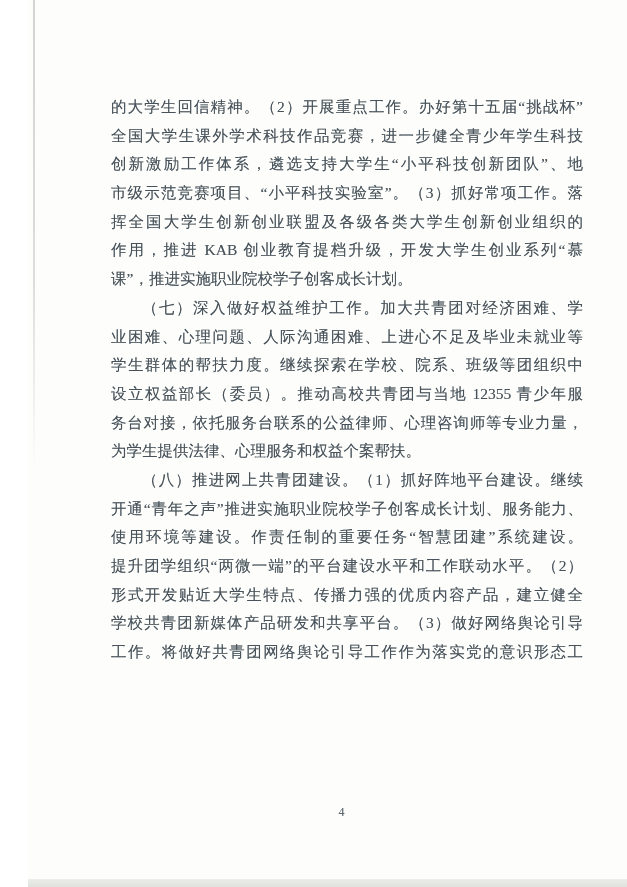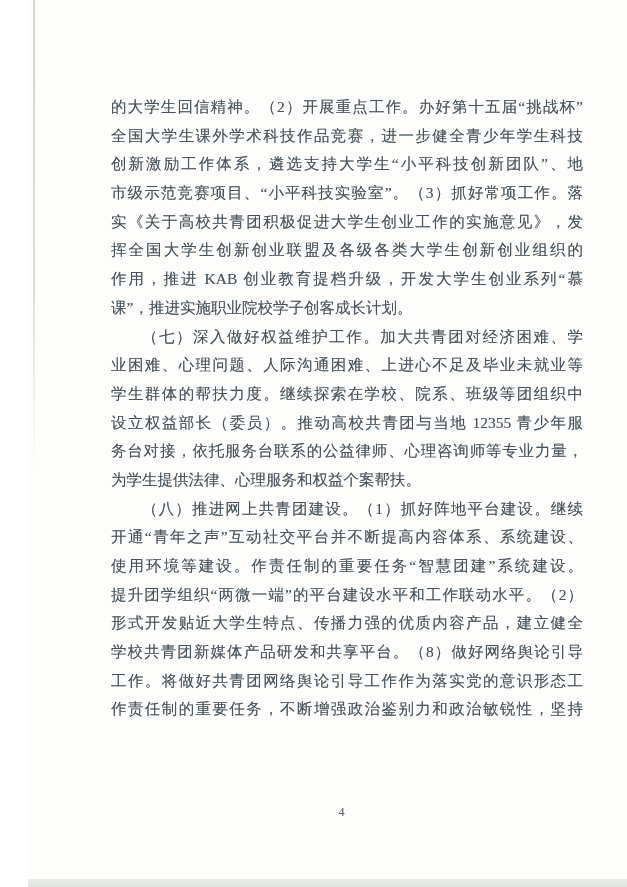--- a/index.html
+++ b/index.html
@@ -92,35 +92,33 @@
   <div class="edge-left"></div>
   <div class="edge-right-strip"></div>
   <div class="edge-right"></div>
   <div class="edge-bottom"></div>
 
   <div class="text-block">
     <div class="line">的大学生回信精神。（2）开展重点工作。办好第十五届“挑战杯”</div>
     <div class="line">全国大学生课外学术科技作品竞赛，进一步健全青少年学生科技</div>
     <div class="line">创新激励工作体系，遴选支持大学生“小平科技创新团队”、地</div>
     <div class="line">市级示范竞赛项目、“小平科技实验室”。（3）抓好常项工作。落</div>
-    <div class="line">实《关于高校共青团积极促进大学生创业工作的实施意见》，发</div>
     <div class="line">挥全国大学生创新创业联盟及各级各类大学生创新创业组织的</div>
     <div class="line">作用，推进 KAB 创业教育提档升级，开发大学生创业系列“慕</div>
     <div class="line para-end">课”，推进实施职业院校学子创客成长计划。</div>
     <div class="line indent">（七）深入做好权益维护工作。加大共青团对经济困难、学</div>
     <div class="line">业困难、心理问题、人际沟通困难、上进心不足及毕业未就业等</div>
     <div class="line">学生群体的帮扶力度。继续探索在学校、院系、班级等团组织中</div>
     <div class="line">设立权益部长（委员）。推动高校共青团与当地 12355 青少年服</div>
     <div class="line">务台对接，依托服务台联系的公益律师、心理咨询师等专业力量，</div>
     <div class="line para-end">为学生提供法律、心理服务和权益个案帮扶。</div>
     <div class="line indent">（八）推进网上共青团建设。（1）抓好阵地平台建设。继续</div>
-    <div class="line">开通“青年之声”互动社交平台并不断提高内容体系、系统建设、</div>
+    <div class="line">开通“青年之声”推进实施职业院校学子创客成长计划、服务能力、</div>
     <div class="line">使用环境等建设。作责任制的重要任务“智慧团建”系统建设。</div>
     <div class="line">提升团学组织“两微一端”的平台建设水平和工作联动水平。（2）</div>
     <div class="line">形式开发贴近大学生特点、传播力强的优质内容产品，建立健全</div>
-    <div class="line">学校共青团新媒体产品研发和共享平台。（8）做好网络舆论引导</div>
+    <div class="line">学校共青团新媒体产品研发和共享平台。（3）做好网络舆论引导</div>
     <div class="line">工作。将做好共青团网络舆论引导工作作为落实党的意识形态工</div>
-    <div class="line">作责任制的重要任务，不断增强政治鉴别力和政治敏锐性，坚持</div>
   </div>
 
   <div class="page-number">4</div>
 
 </div>
 
 </body></html>

